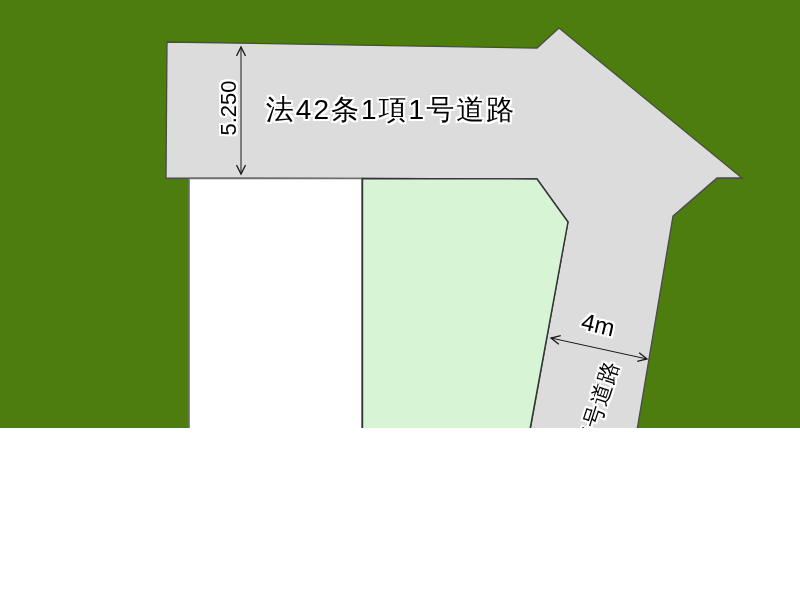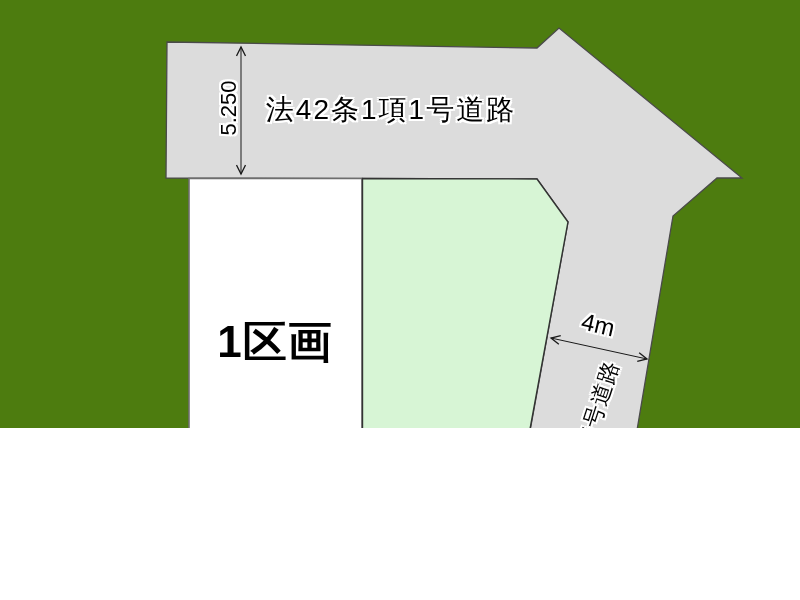--- a/index.html
+++ b/index.html
@@ -76,18 +76,17 @@
   </svg>
 
   <div class="lbl road-label" style="left:391px; top:110px;">法42条1項1号道路</div>
 
   <div class="lbl dim-label-v" style="left:229px; top:108px;">5.250</div>
 
   <div class="lbl dim-label-4m" style="left:598px; top:325px;">4m</div>
 
   <div class="lbl road-label-rot" style="left:583px; top:452px;">法42条1項5号道路</div>
 
-  <div class="lbl plot-label" style="left:275px; top:342px;">1区画</div>
 
 
   <div class="lbl north-label" style="left:127px; top:466px;">N</div>
 
 </div>
 
 </body></html>

